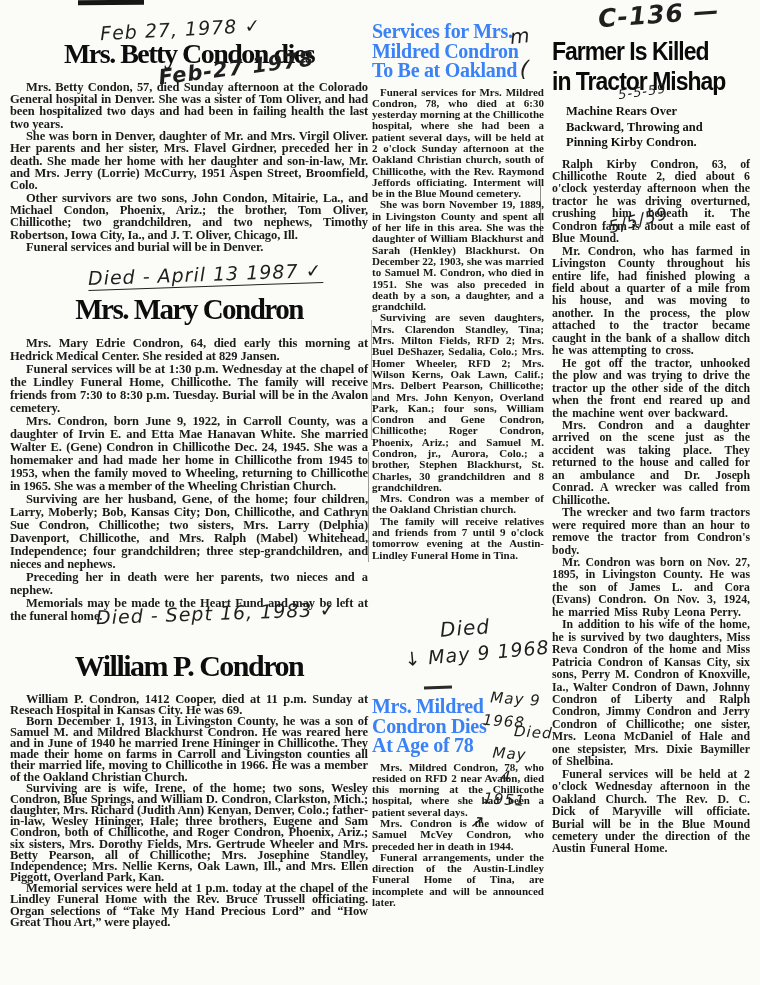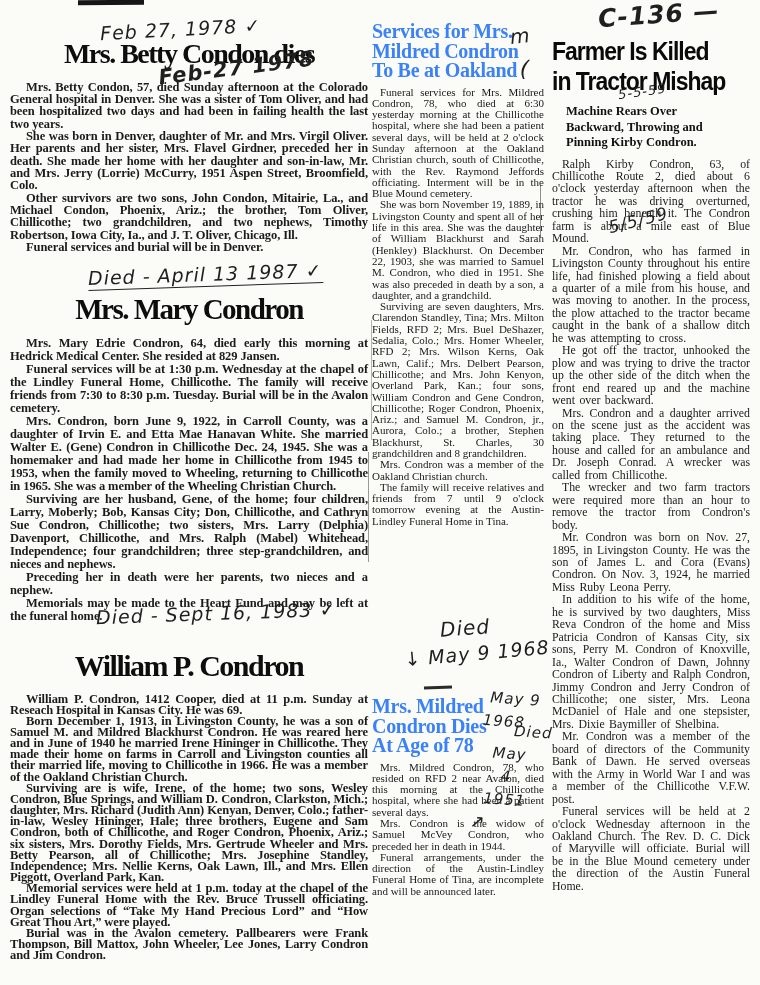--- a/index.html
+++ b/index.html
@@ -32,21 +32,21 @@
     font-weight:bold;font-size:23px;line-height:27px;color:#0a0a0a;
     letter-spacing:-1px;white-space:pre-line;margin:36px 0 0 0;
     transform:scaleY(1.12);transform-origin:top left;
   }
   .subhead{
     font-weight:bold;font-size:12.5px;line-height:15.5px;white-space:pre-line;
     margin:14px 0 0 14px;color:#111;
   }
 
   
-  p.obit{margin:0;text-align:justify;color:#1b1b1b;}
+  p.obit{margin:0;text-align:justify;color:#1b1b1b;font-weight:bold;}
   .lc p.obit{font-size:12.5px;text-indent:16px;font-weight:bold;letter-spacing:-0.1px;}
   .betty-body p.obit{line-height:12.35px;}
   .mary-body p.obit{line-height:13px;}
   .william-body p.obit{line-height:11.15px;}
   .betty-body{margin-top:3px;}
   .mary-body{margin-top:4px;}
   .william-body{margin-top:5px;}
   .mc p.obit{font-size:11px;line-height:11.3px;text-indent:8px;color:#191919;}
   .mid-body{margin-top:6px;}
   .rc p.obit{font-size:11.8px;line-height:12.45px;text-indent:10px;word-spacing:1.5px;color:#1a1a1a;}
@@ -123,21 +123,20 @@
       </div>
     </div>
 
     <div class="william" style="margin-top:28px;">
       <h1 class="head-lg head-william">William P. Condron</h1>
       <div class="william-body">
         <p class="obit">William P. Condron, 1412 Cooper, died at 11 p.m. Sunday at Reseach Hospital in Kansas City. He was 69.</p>
         <p class="obit">Born December 1, 1913, in Livingston County, he was a son of Samuel M. and Mildred Blackhurst Condron. He was reared here and in June of 1940 he married Irene Hininger in Chillicothe. They made their home on farms in Carroll and Livingston counties all their married life, moving to Chillicothe in 1966. He was a member of the Oakland Christian Church.</p>
         <p class="obit">Surviving are is wife, Irene, of the home; two sons, Wesley Condron, Blue Springs, and William D. Condron, Clarkston, Mich.; daughter, Mrs. Richard (Judith Ann) Kenyan, Denver, Colo.; father-in-law, Wesley Hininger, Hale; three brothers, Eugene and Sam Condron, both of Chillicothe, and Roger Condron, Phoenix, Ariz.; six sisters, Mrs. Dorothy Fields, Mrs. Gertrude Wheeler and Mrs. Betty Pearson, all of Chillicothe; Mrs. Josephine Standley, Independence; Mrs. Nellie Kerns, Oak Lawn, Ill., and Mrs. Ellen Piggott, Overland Park, Kan.</p>
         <p class="obit">Memorial services were held at 1 p.m. today at the chapel of the Lindley Funeral Home with the Rev. Bruce Trussell officiating. Organ selections of “Take My Hand Precious Lord” and “How Great Thou Art,” were played.</p>
-        <p class="obit">Burial was in the Avalon cemetery. Pallbearers were Frank Thompson, Bill Mattox, John Wheeler, Lee Jones, Larry Condron and Jim Condron.</p>
       </div>
     </div>
   </div>
 
   <div class="col col-mid mc">
 
     <div style="margin-top:22px;">
       <h2 class="head-md">Services for Mrs.
 Mildred Condron
 To Be at Oakland</h2>
@@ -170,21 +169,20 @@
 Backward, Throwing and
 Pinning Kirby Condron.</div>
       <div class="right-body">
         <p class="obit">Ralph Kirby Condron, 63, of Chillicothe Route 2, died about 6 o'clock yesterday afternoon when the tractor he was driving overturned, crushing him beneath it. The Condron farm is about a mile east of Blue Mound.</p>
         <p class="obit">Mr. Condron, who has farmed in Livingston County throughout his entire life, had finished plowing a field about a quarter of a mile from his house, and was moving to another. In the process, the plow attached to the tractor became caught in the bank of a shallow ditch he was attempting to cross.</p>
         <p class="obit">He got off the tractor, unhooked the plow and was trying to drive the tractor up the other side of the ditch when the front end reared up and the machine went over backward.</p>
         <p class="obit">Mrs. Condron and a daughter arrived on the scene just as the accident was taking place. They returned to the house and called for an ambulance and Dr. Joseph Conrad. A wrecker was called from Chillicothe.</p>
         <p class="obit">The wrecker and two farm tractors were required more than an hour to remove the tractor from Condron's body.</p>
         <p class="obit">Mr. Condron was born on Nov. 27, 1895, in Livingston County. He was the son of James L. and Cora (Evans) Condron. On Nov. 3, 1924, he married Miss Ruby Leona Perry.</p>
         <p class="obit">In addition to his wife of the home, he is survived by two daughters, Miss Reva Condron of the home and Miss Patricia Condron of Kansas City, six sons, Perry M. Condron of Knoxville, Ia., Walter Condron of Dawn, Johnny Condron of Liberty and Ralph Condron, Jimmy Condron and Jerry Condron of Chillicothe; one sister, Mrs. Leona McDaniel of Hale and one stepsister, Mrs. Dixie Baymiller of Shelbina.</p>
-        <p class="obit">Mr. Condron was a member of the board of directors of the Community Bank of Dawn. He served overseas with the Army in World War I and was a member of the Chillicothe V.F.W. post.</p>
         <p class="obit">Funeral services will be held at 2 o'clock Wednesday afternoon in the Oakland Church. The Rev. D. C. Dick of Maryville will officiate. Burial will be in the Blue Mound cemetery under the direction of the Austin Funeral Home.</p>
       </div>
     </div>
   </div>
 
   <div class="hand hw-feb-top">Feb 27, 1978 ✓</div>
   <div class="hand hw-feb-scrawl">Feb-27 1978</div>
   <div class="hand hw-april">Died - April 13 1987 ✓</div>
   <div class="hand hw-sept">Died - Sept 16, 1983 ✓</div>
 

